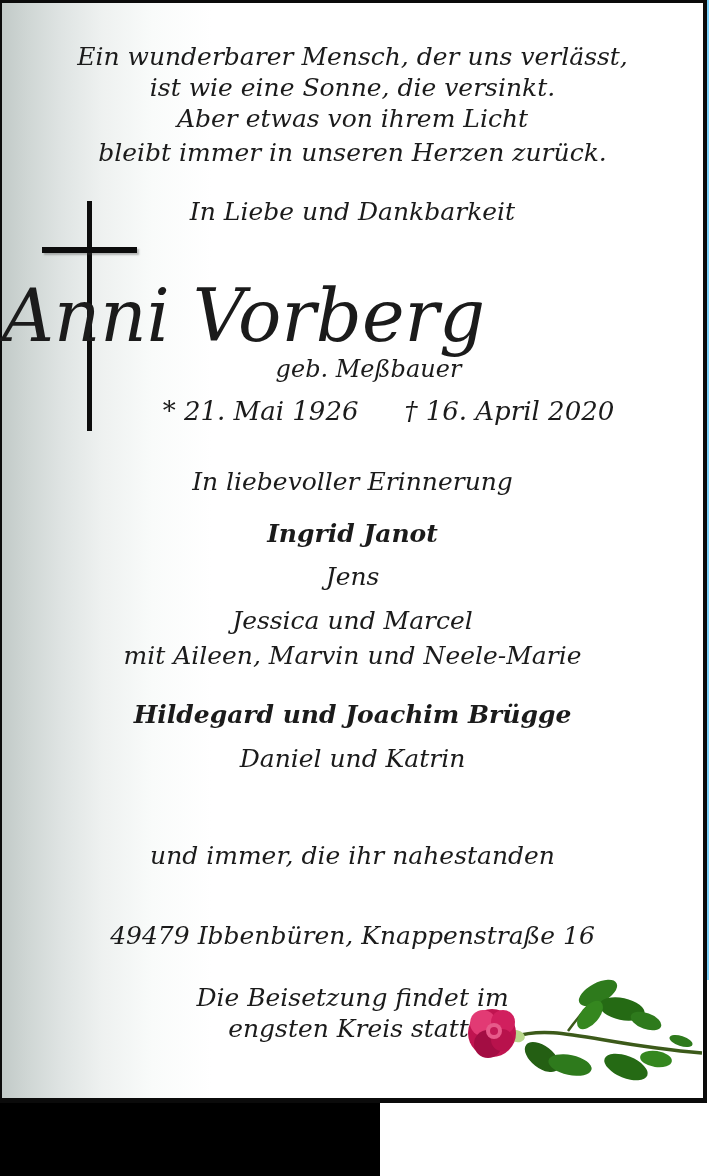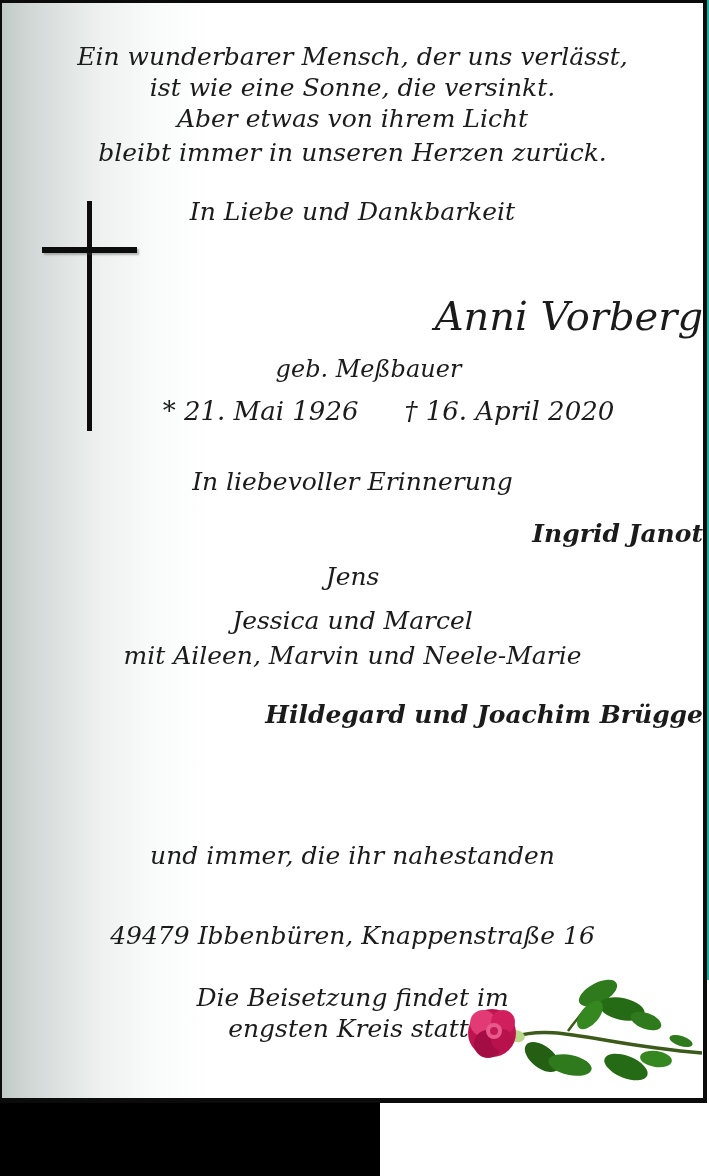--- a/index.html
+++ b/index.html
@@ -2,46 +2,46 @@
 <html><head>
 <meta charset="utf-8">
 <style>
   html, body {
     margin: 0; padding: 0;
     width: 709px; height: 1176px;
     background: #ffffff;
     overflow: hidden;
     font-family: "DejaVu Serif", "Liberation Serif", serif;
   }
-  .stage { position: relative; width: 709px; height: 980px; background:#14b8a6; }
+  .stage { position: relative; width: 709px; height: 980px; background:#7dd3fc; }
 
   .card {
     position: absolute; left: 0; top: 0;
     width: 701px; height: 1095px;
     border: solid #0b0b0b;
     border-width: 3px 4px 5px 2px;
     background: linear-gradient(90deg,
       #c2cac8 0px, #cfd6d4 25px, #dfe4e3 60px,
       #eef1f0 100px, #f9fbfa 150px, #ffffff 210px);
     color: #1b1b1b;
     font-style: italic;
   }
 
   .tline {
     position: absolute; left: 0; width: 100%;
     text-align: center;
     font-size: 25px; line-height: 31px;
     white-space: pre;
   }
-  .bold { font-weight: bold; text-align: right; }
+  .bold { font-weight: bold; }
 
   .deceased-name {
     position: absolute; left: 0; width: 100%;
-    text-align: right;
-    font-size: 40px; line-height: 62px;
+    text-align: left;
+    font-size: 72px; line-height: 62px;
   }
   .maiden { font-size: 24px; padding-left: 16px; }
 
   .dates {
     position: absolute; left: 0; top: 392px; width: 100%;
     display: flex; justify-content: center; gap: 46px;
     font-size: 26px; line-height: 32px; margin-left: 36px;
   }
 
   
@@ -89,20 +89,21 @@
       <span>† 16. April 2020</span>
     </div>
 
     <div class="tline" style="top:463px">In liebevoller Erinnerung</div>
 
     <div class="tline bold" style="top:515px">Ingrid Janot</div>
     <div class="tline" style="top:558px">Jens</div>
     <div class="tline" style="top:602px">Jessica und Marcel</div>
     <div class="tline" style="top:637px">mit Aileen, Marvin und Neele-Marie</div>
     <div class="tline bold" style="top:696px">Hildegard und Joachim Brügge</div>
+    <div class="tline" style="top:740px">Daniel und Katrin</div>
 
     <div class="tline" style="top:837px">und immer, die ihr nahestanden</div>
 
     <div class="tline" style="top:917px">49479 Ibbenbüren, Knappenstraße 16</div>
 
     <div class="tline" style="top:979px">Die Beisetzung findet im</div>
     <div class="tline" style="top:1010px">engsten Kreis statt.</div>
 
     <svg class="rose" viewBox="0 0 260 140" aria-hidden="true">
 

